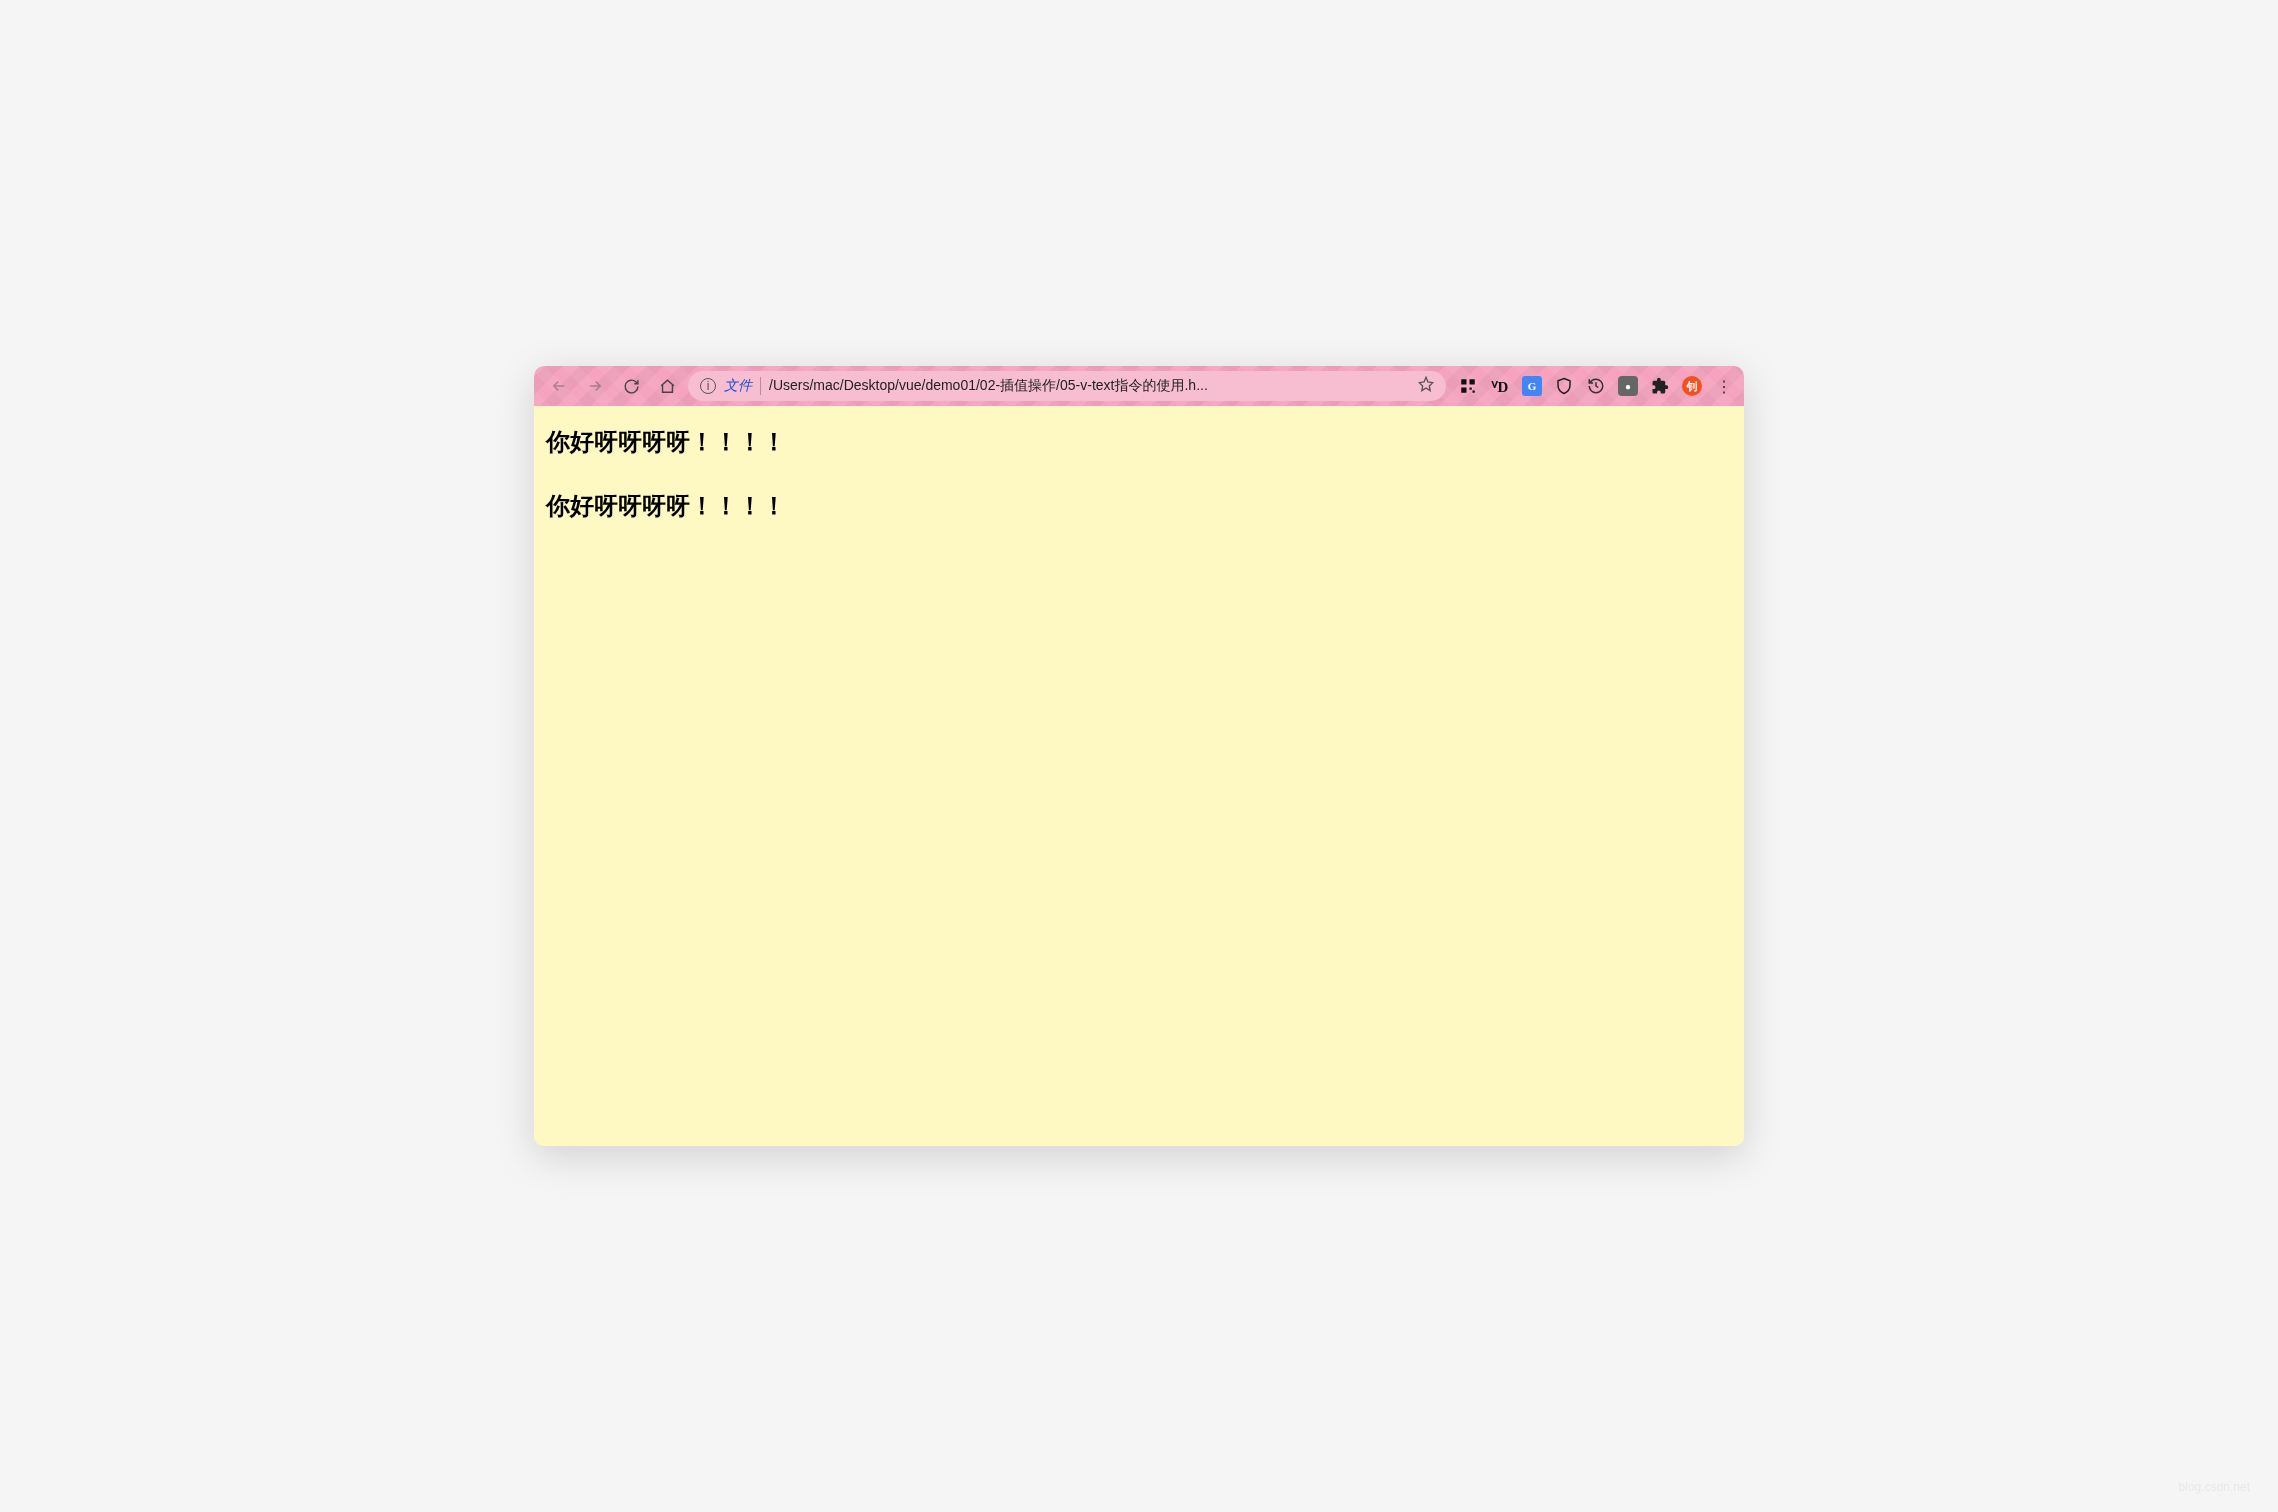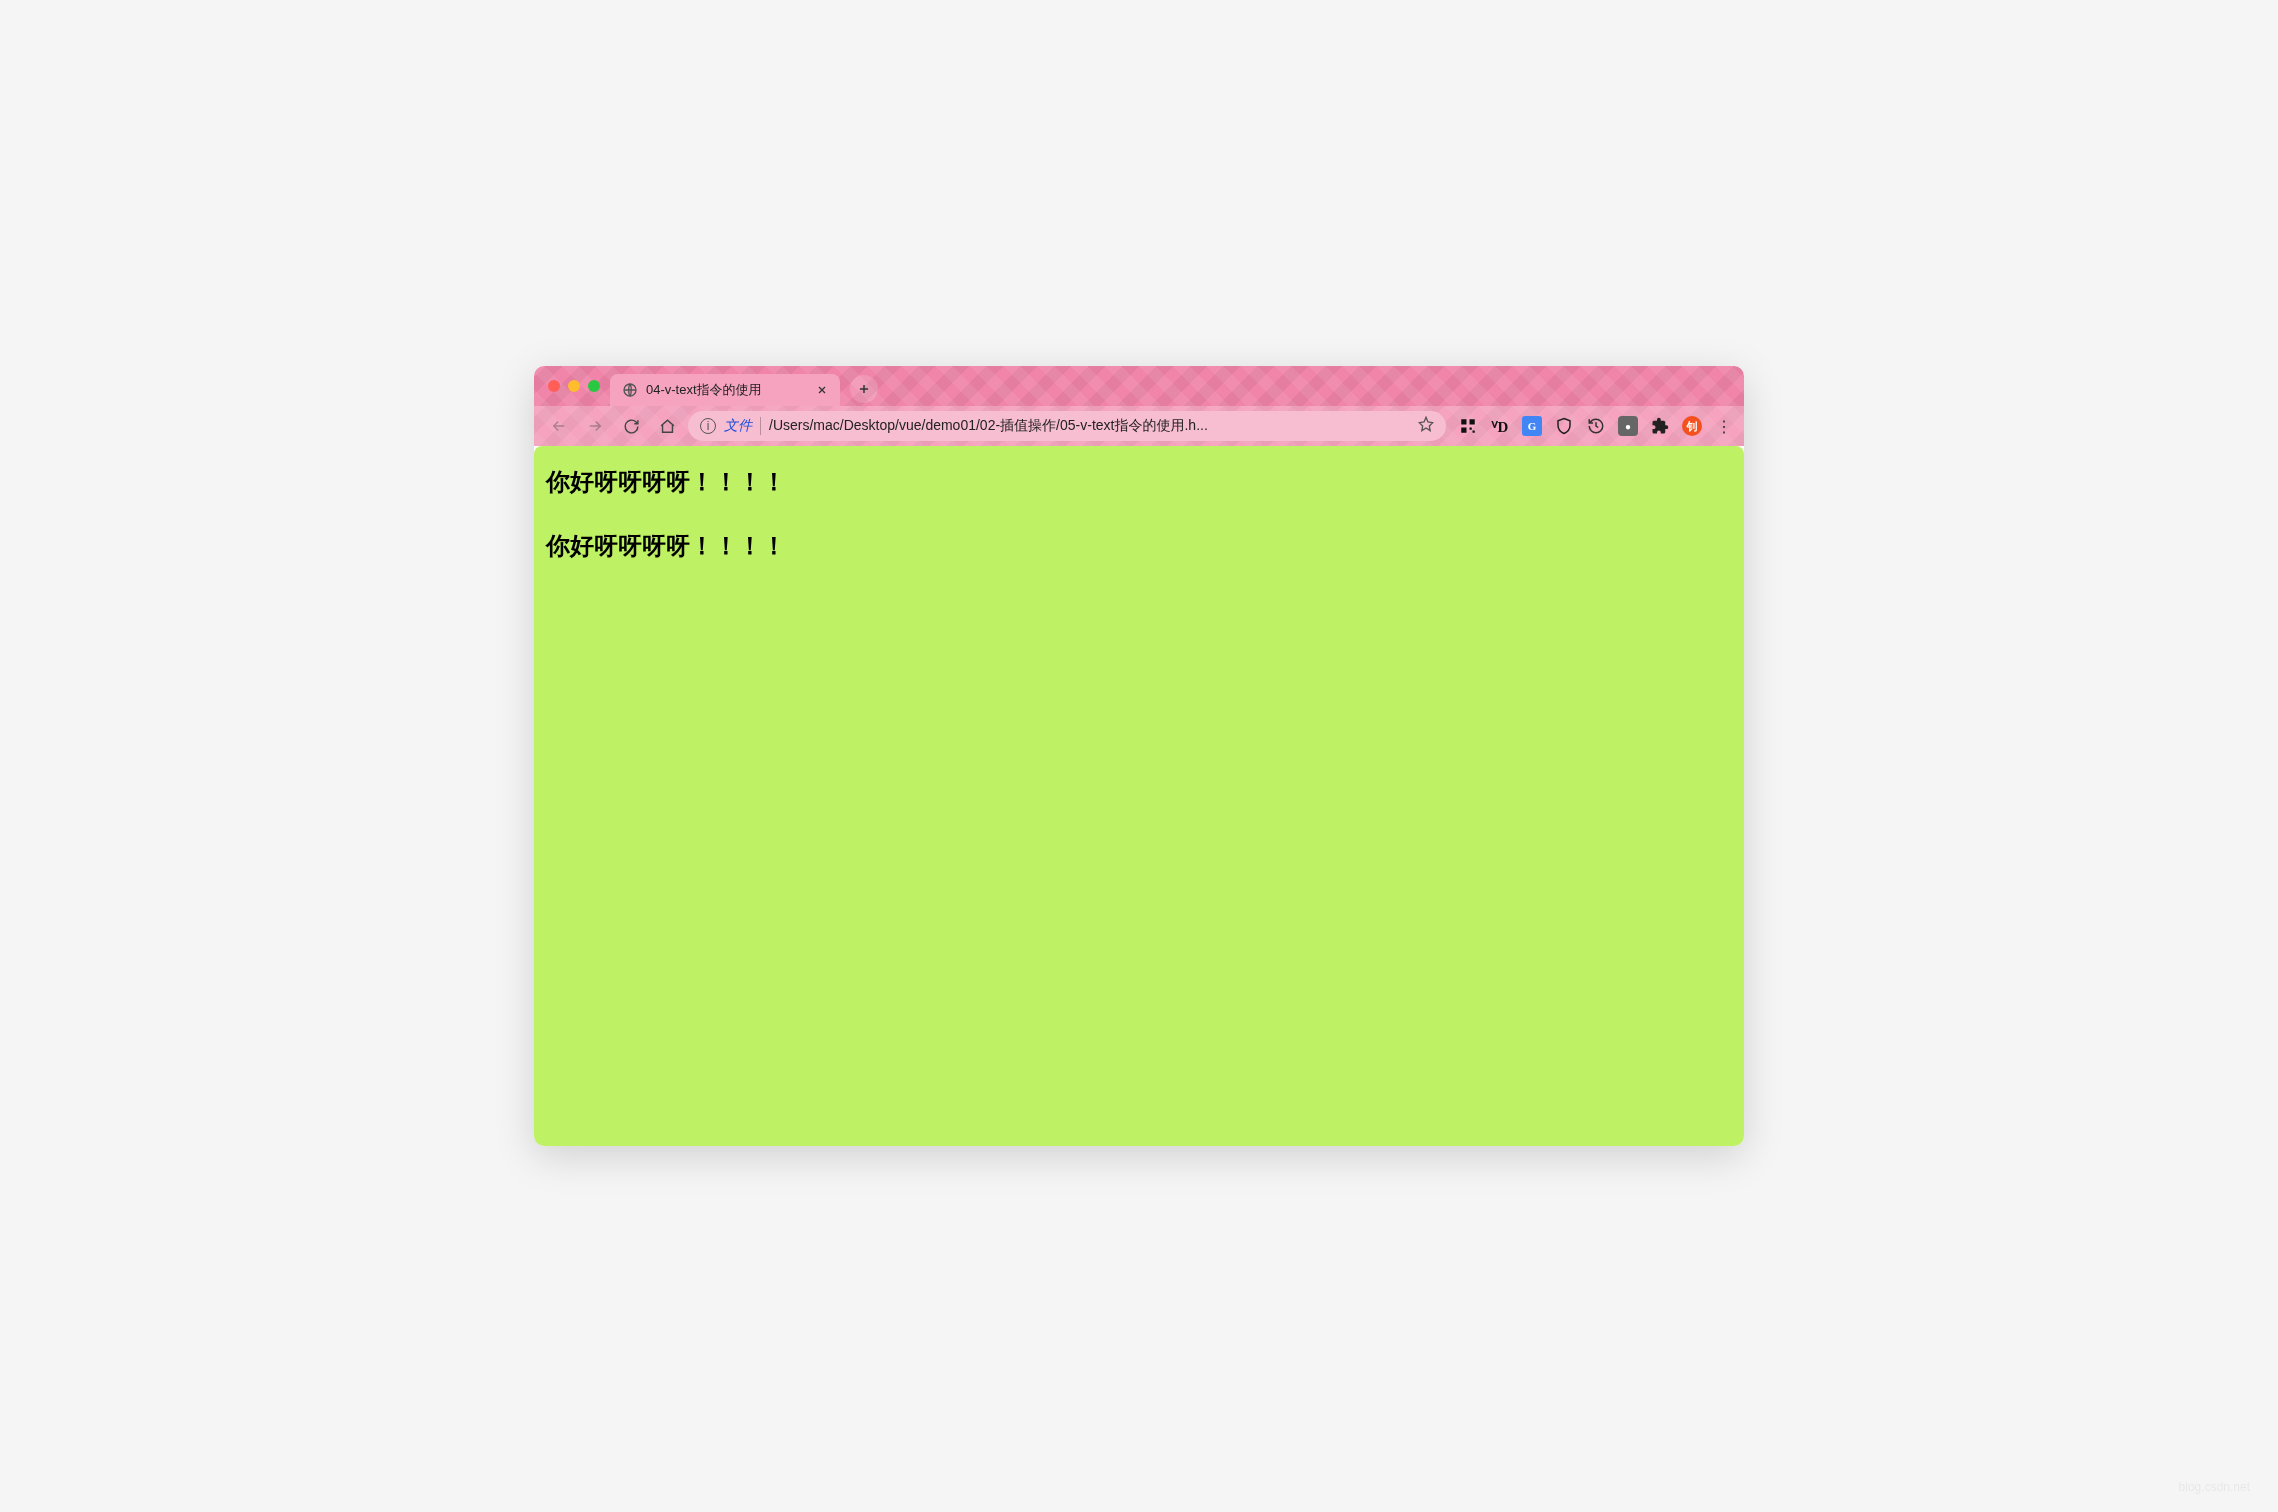--- a/index.html
+++ b/index.html
@@ -121,24 +121,23 @@
     .ext-vd { color: #111; font-weight: 900; font-size: 15px; }
     .ext-gt { background: #4285f4; color: white; border-radius: 3px; font-size: 11px; font-weight: bold; }
     .ext-shield svg { width: 18px; height: 18px; }
     .ext-history { color: #333; }
     .ext-cloud { background: #666; color: white; border-radius: 4px; font-size: 10px; }
     .ext-puzzle { color: #222; }
     .ext-avatar { background: #f4511e; color: white; border-radius: 50%; font-size: 11px; font-weight: bold; }
     .ext-menu { color: #333; font-size: 16px; }
     .content {
       flex: 1;
-      background: #bef264;
+      background: #fef9c3;
       padding: 20px 12px;
       overflow: auto;
-      border-radius: 8px;
     }
     .content h2 {
       font-size: 24px;
       font-weight: bold;
       color: #000;
       margin-bottom: 32px;
       font-family: "Heiti SC", "Microsoft YaHei", sans-serif;
     }
     .watermark {
       position: fixed;
@@ -146,46 +145,20 @@
       right: 28px;
       font-size: 12px;
       color: rgba(0,0,0,0.06);
       pointer-events: none;
     }
   </style>
 </head>
 <body>
 
 <div class="browser-window">
-  <div class="titlebar">
-    <div class="traffic-lights">
-      <div class="traffic-light tl-close"></div>
-      <div class="traffic-light tl-min"></div>
-      <div class="traffic-light tl-max"></div>
-    </div>
-    <div class="tab">
-      <span class="tab-favicon">
-        <svg viewBox="0 0 24 24" width="16" height="16" fill="none" stroke="currentColor" stroke-width="2">
-            <circle cx="12" cy="12" r="9"></circle>
-            <path d="M3 12h18M12 3c2.5 3 2.5 15 0 18M12 3c-2.5 3-2.5 15 0 18"></path>
-          </svg>
-      </span>
-      <span class="tab-title">04-v-text指令的使用</span>
-      <span class="tab-close">
-        <svg viewBox="0 0 24 24" width="12" height="12" stroke="currentColor" stroke-width="2.5">
-            <path d="M6 6l12 12M18 6L6 18"></path>
-          </svg>
-      </span>
-    </div>
-    <div class="new-tab">
-      <svg viewBox="0 0 24 24" width="14" height="14" stroke="currentColor" stroke-width="2.5">
-          <path d="M12 5v14M5 12h14"></path>
-        </svg>
-    </div>
-  </div>
 
   <div class="toolbar">
     <div class="nav-btn disabled">
       <svg viewBox="0 0 24 24" width="18" height="18" fill="none" stroke="currentColor" stroke-width="2">
           <path d="M19 12H5M11 6l-6 6 6 6"></path>
         </svg>
     </div>
     <div class="nav-btn disabled">
       <svg viewBox="0 0 24 24" width="18" height="18" fill="none" stroke="currentColor" stroke-width="2">
           <path d="M5 12h14M13 6l6 6-6 6"></path>

